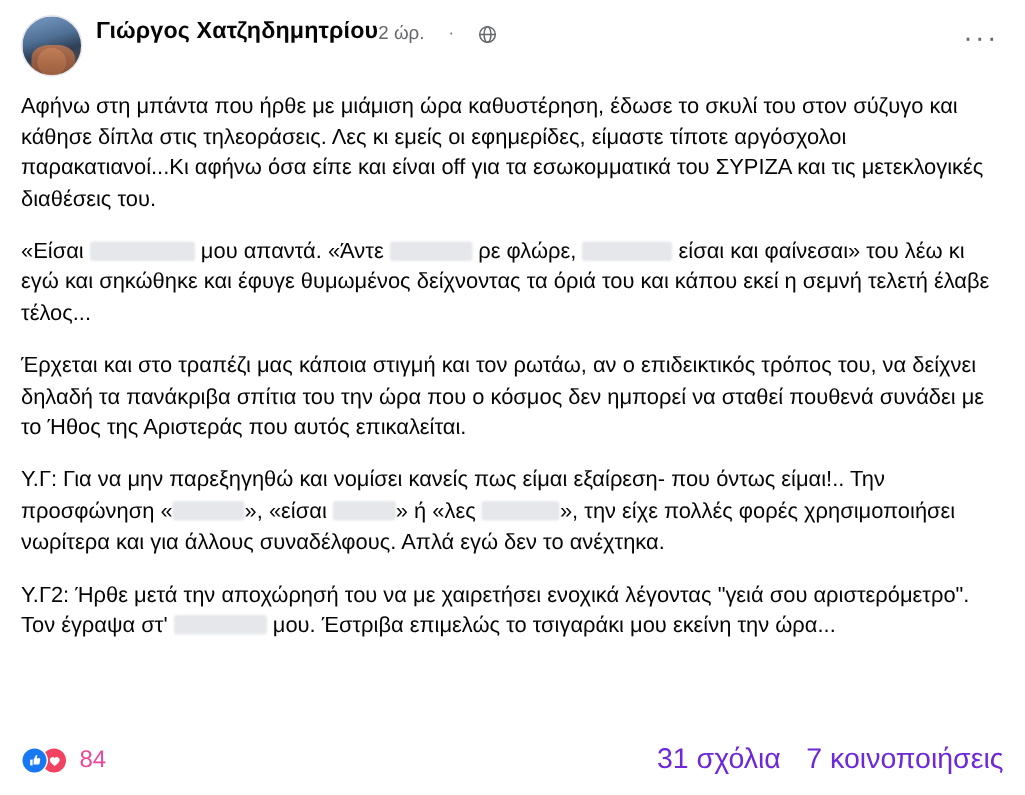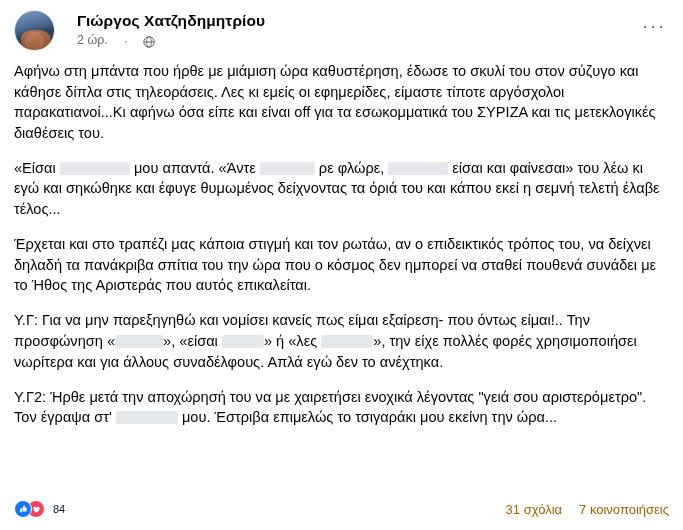--- a/index.html
+++ b/index.html
@@ -45,23 +45,23 @@
     position: absolute;
     left: 6px;
     top: 19px;
     width: 29px;
     height: 22px;
     background: linear-gradient(180deg, #c2784f 0%, #8a4b2e 100%);
     border-radius: 40% 40% 10% 10%;
     opacity: .85;
   }
   .header-text {
-    margin-left: 22px;
-    display: flex;
-    flex-direction: column;
+    margin-left: 9px;
+    display: flex;
+    flex-direction: row;
     justify-content: center;
     padding-top: 1px;
   }
   .author {
     font-size: 15.5px;
     font-weight: bold;
     color: #050505;
     line-height: 19px;
     letter-spacing: .1px;
   }
@@ -158,30 +158,30 @@
     position: relative;
     z-index: 2;
   }
   .rx.love {
     background: #f3425f;
     margin-left: -5px;
     z-index: 1;
   }
   .rx svg { display: block; }
   .reaction-count {
-    font-size: 11px;
-    color: #0f172a;
+    font-size: 16px;
+    color: #ec4899;
     margin-left: 3px;
   }
   .counts {
     display: flex;
     align-items: center;
     gap: 17px;
-    font-size: 13px;
-    color: #a16207;
+    font-size: 19px;
+    color: #6d28d9;
   }
   .counts span { cursor: pointer; }
 </style>
 </head>
 <body>
 
 <div class="post">
 
   <div class="post-header">
     <div class="avatar"></div>

